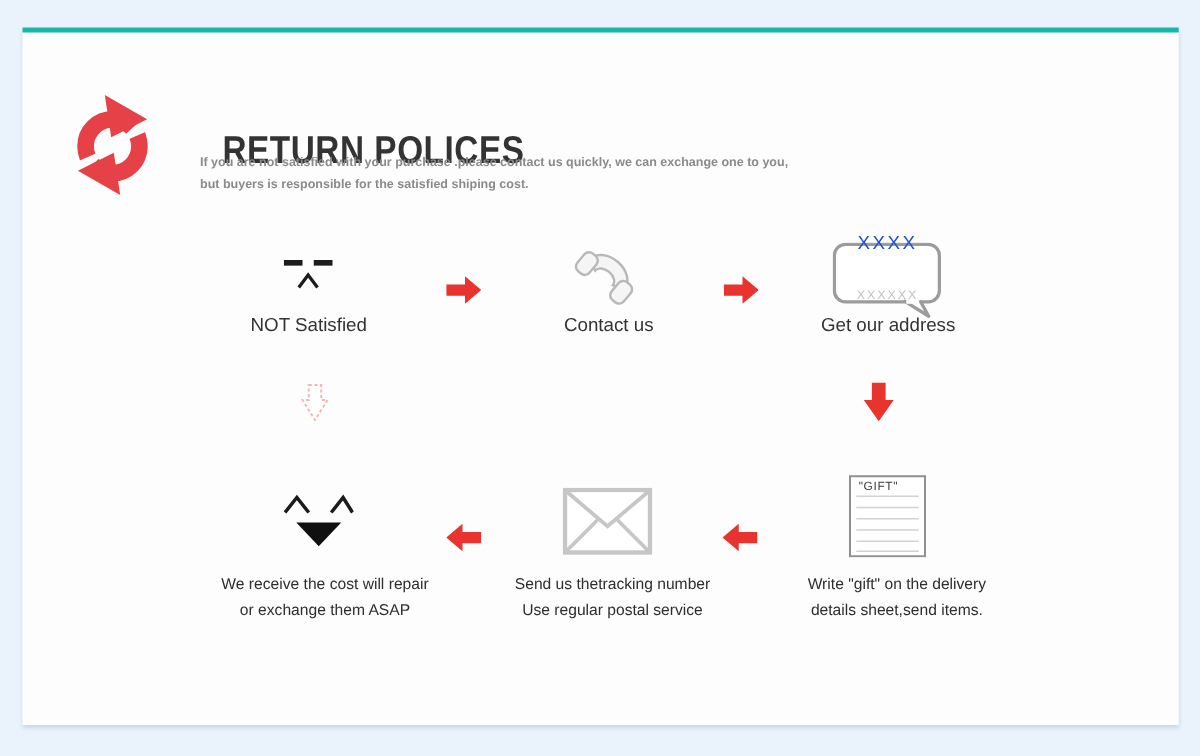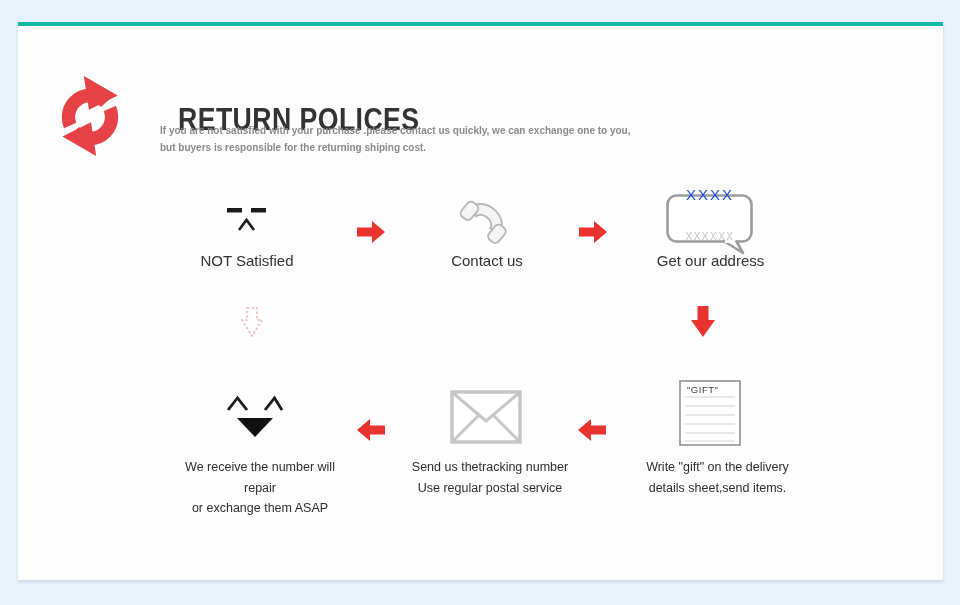--- a/index.html
+++ b/index.html
@@ -36,21 +36,21 @@
   <svg class="abs" style="left:36px;top:50px;" width="72" height="80" viewBox="0 0 70 78">
     <circle cx="35" cy="40" r="21" fill="none" stroke="#e64146" stroke-width="13"></circle>
     <polygon points="35,40 72,24 72,6" fill="#fdfdfd"></polygon>
     <polygon points="35,40 -2,56 -2,74" fill="#fdfdfd"></polygon>
     <polygon points="29,0 62,19 34,33" fill="#e64146"></polygon>
     <polygon points="41,78 8,59 36,45" fill="#e64146"></polygon>
   </svg>
   <h1 class="abs title">RETURN POLICES</h1>
   <div class="abs subtitle" style="left:142px;top:97px;">
     <div>If you are not satisfied with your purchase .please contact us quickly, we can exchange one to you,</div>
-    <div>but buyers is responsible for the returning shiping cost.</div>
+    <div>but buyers is responsible for the satisfied shiping cost.</div>
   </div>
 </div>
 
 <svg class="abs" style="left:227px;top:201px;" width="40" height="34" viewBox="0 0 40 34">
   <rect x="0" y="7" width="15" height="4.5" fill="#1c1c1c"></rect>
   <rect x="24" y="7" width="15" height="4.5" fill="#1c1c1c"></rect>
   <polyline points="12,29 19.5,19 27,29" fill="none" stroke="#1c1c1c" stroke-width="2.6"></polyline>
 </svg>
 <div class="abs step-label" style="left:167px;width:160px;">NOT Satisfied</div>
 
@@ -121,15 +121,15 @@
 <svg class="abs" style="left:357px;top:419px;" width="28" height="22" viewBox="0 0 28 22">
   <polygon points="28,6.5 13,6.5 13,0 0,11 13,22 13,15.5 28,15.5" fill="#e8332e"></polygon>
 </svg>
 
 <svg class="abs" style="left:227px;top:394px;" width="56" height="46" viewBox="0 0 56 46">
   <polyline points="1,16 10.5,4 20,16" fill="none" stroke="#1b1b1b" stroke-width="2.8"></polyline>
   <polyline points="38,16 47.5,4 55,16" fill="none" stroke="#1b1b1b" stroke-width="2.8"></polyline>
   <polygon points="10,24 46,24 28,43" fill="#101010"></polygon>
 </svg>
 <div class="abs cap" style="left:170px;width:180px;">
-  <div>We receive the number will repair</div>
+  <div>We receive the cost will repair</div>
   <div>or exchange them ASAP</div>
 </div>
 
 </body></html>

